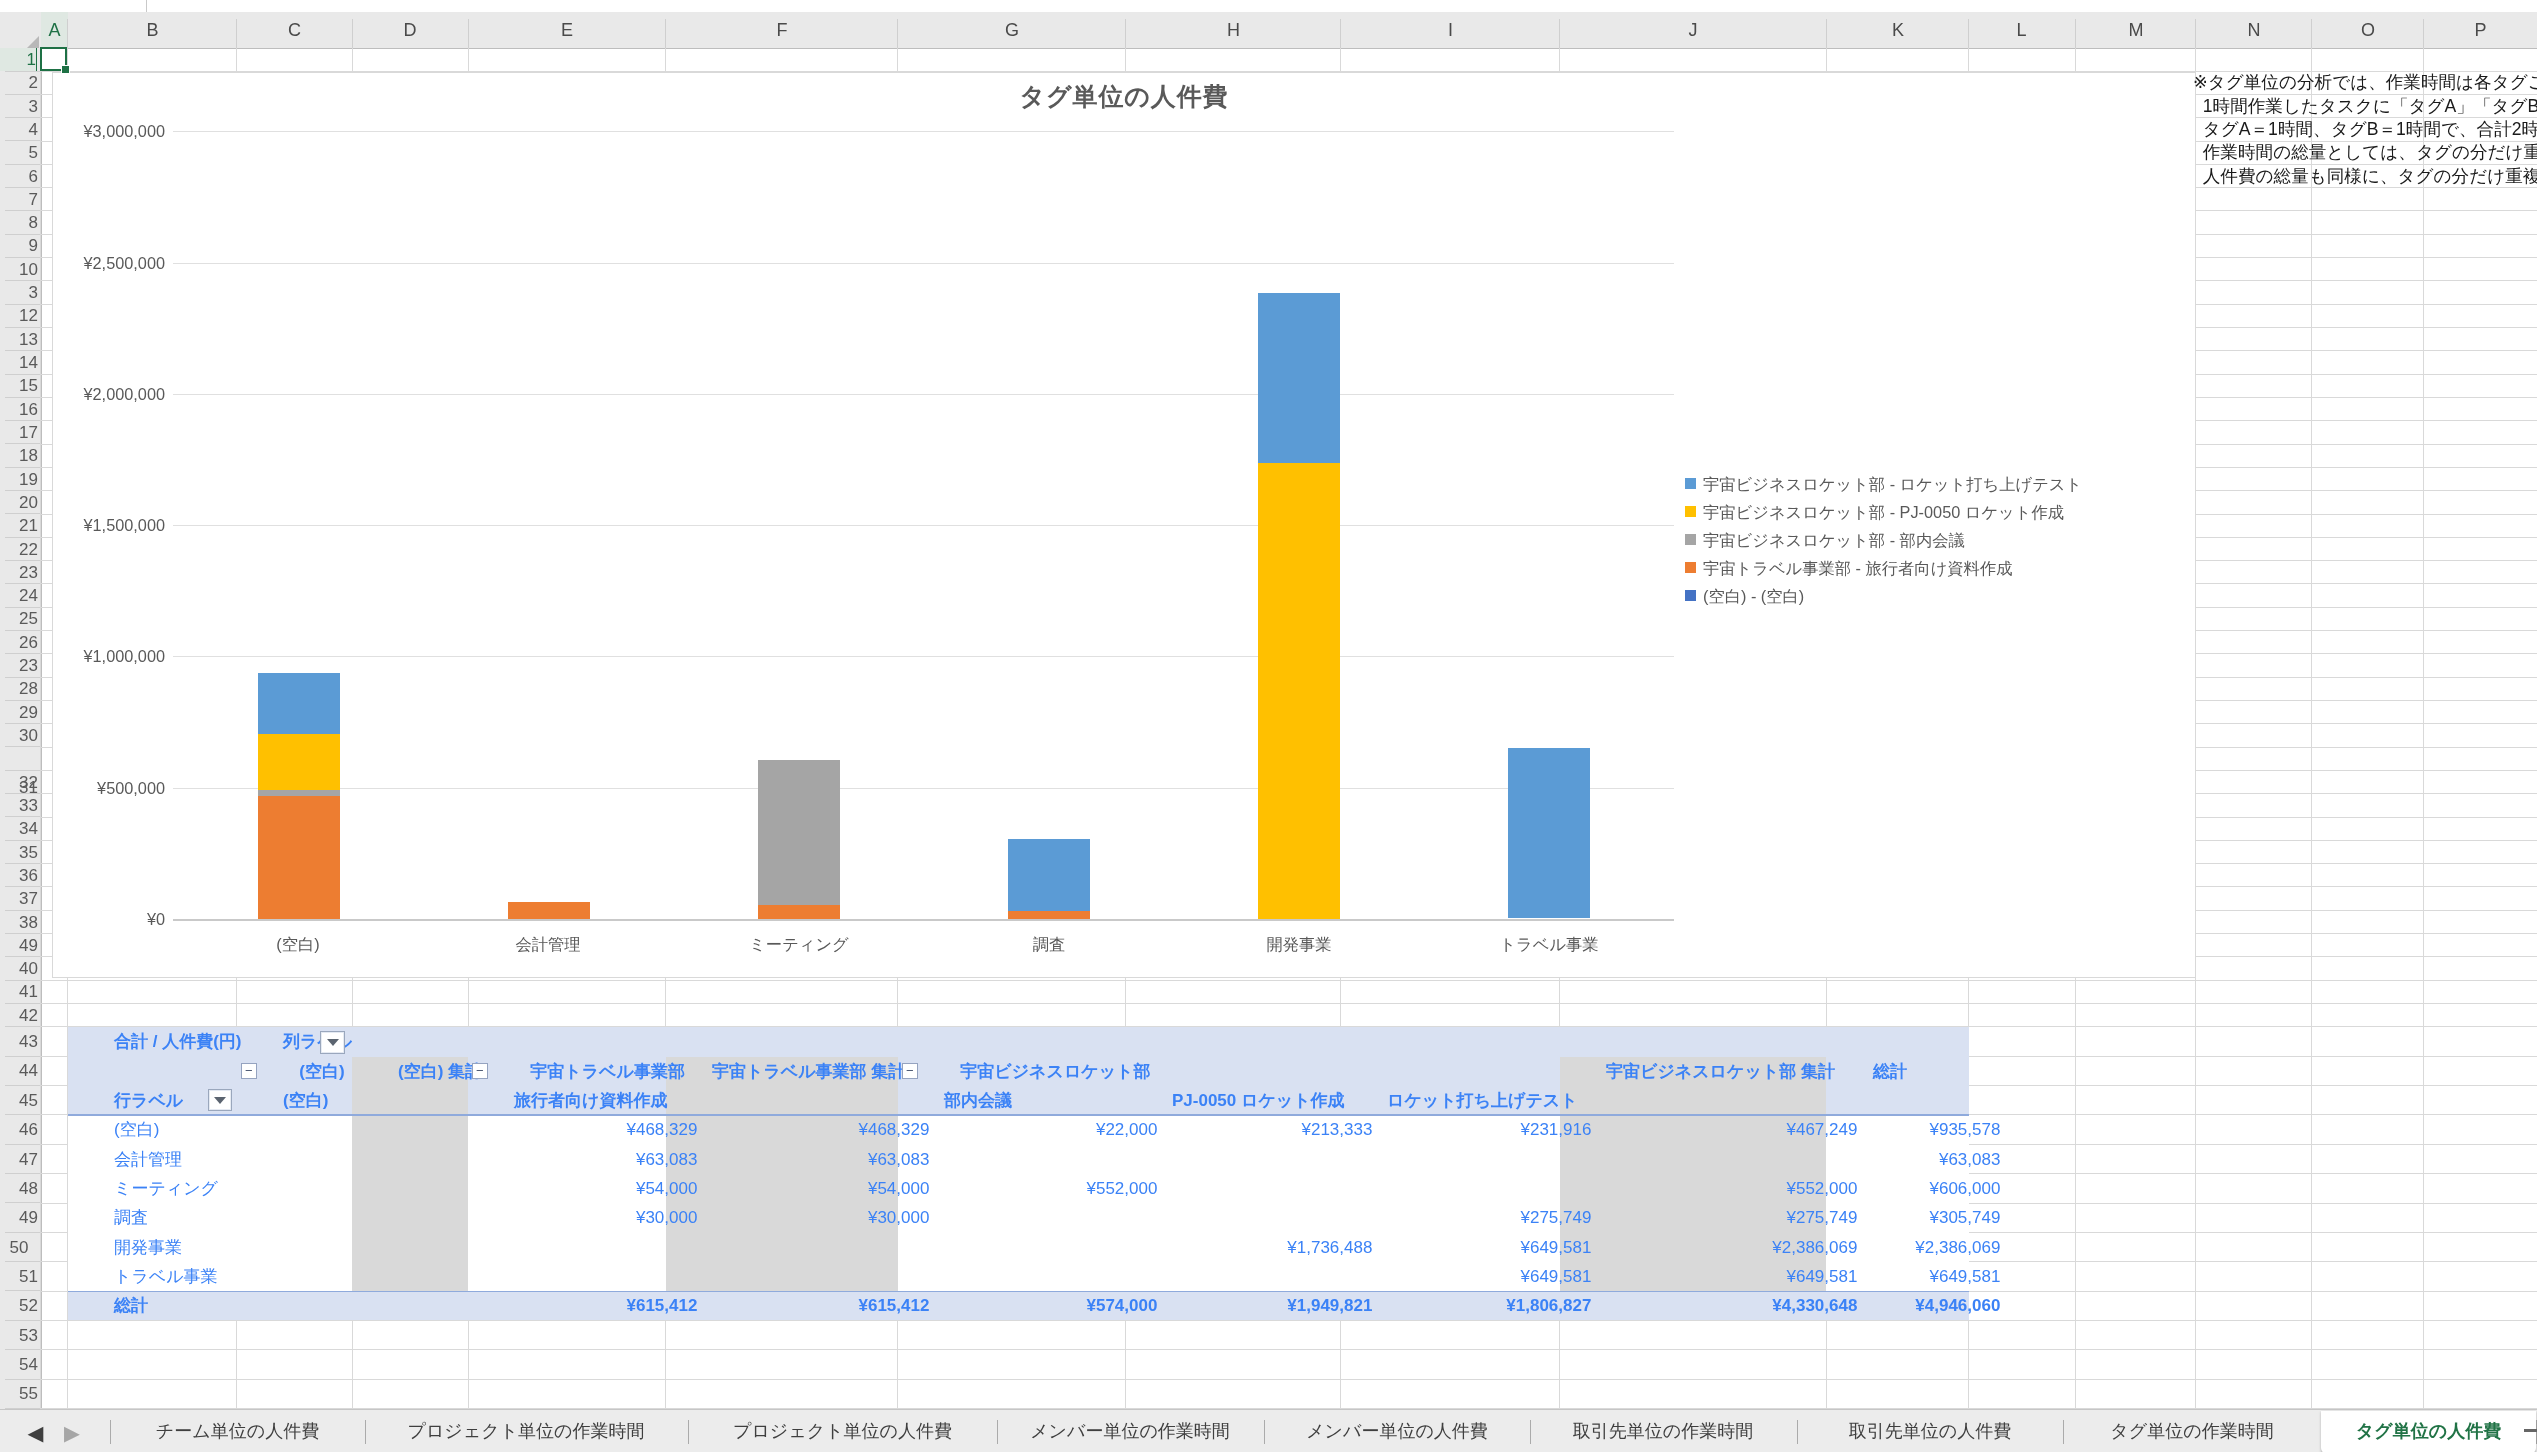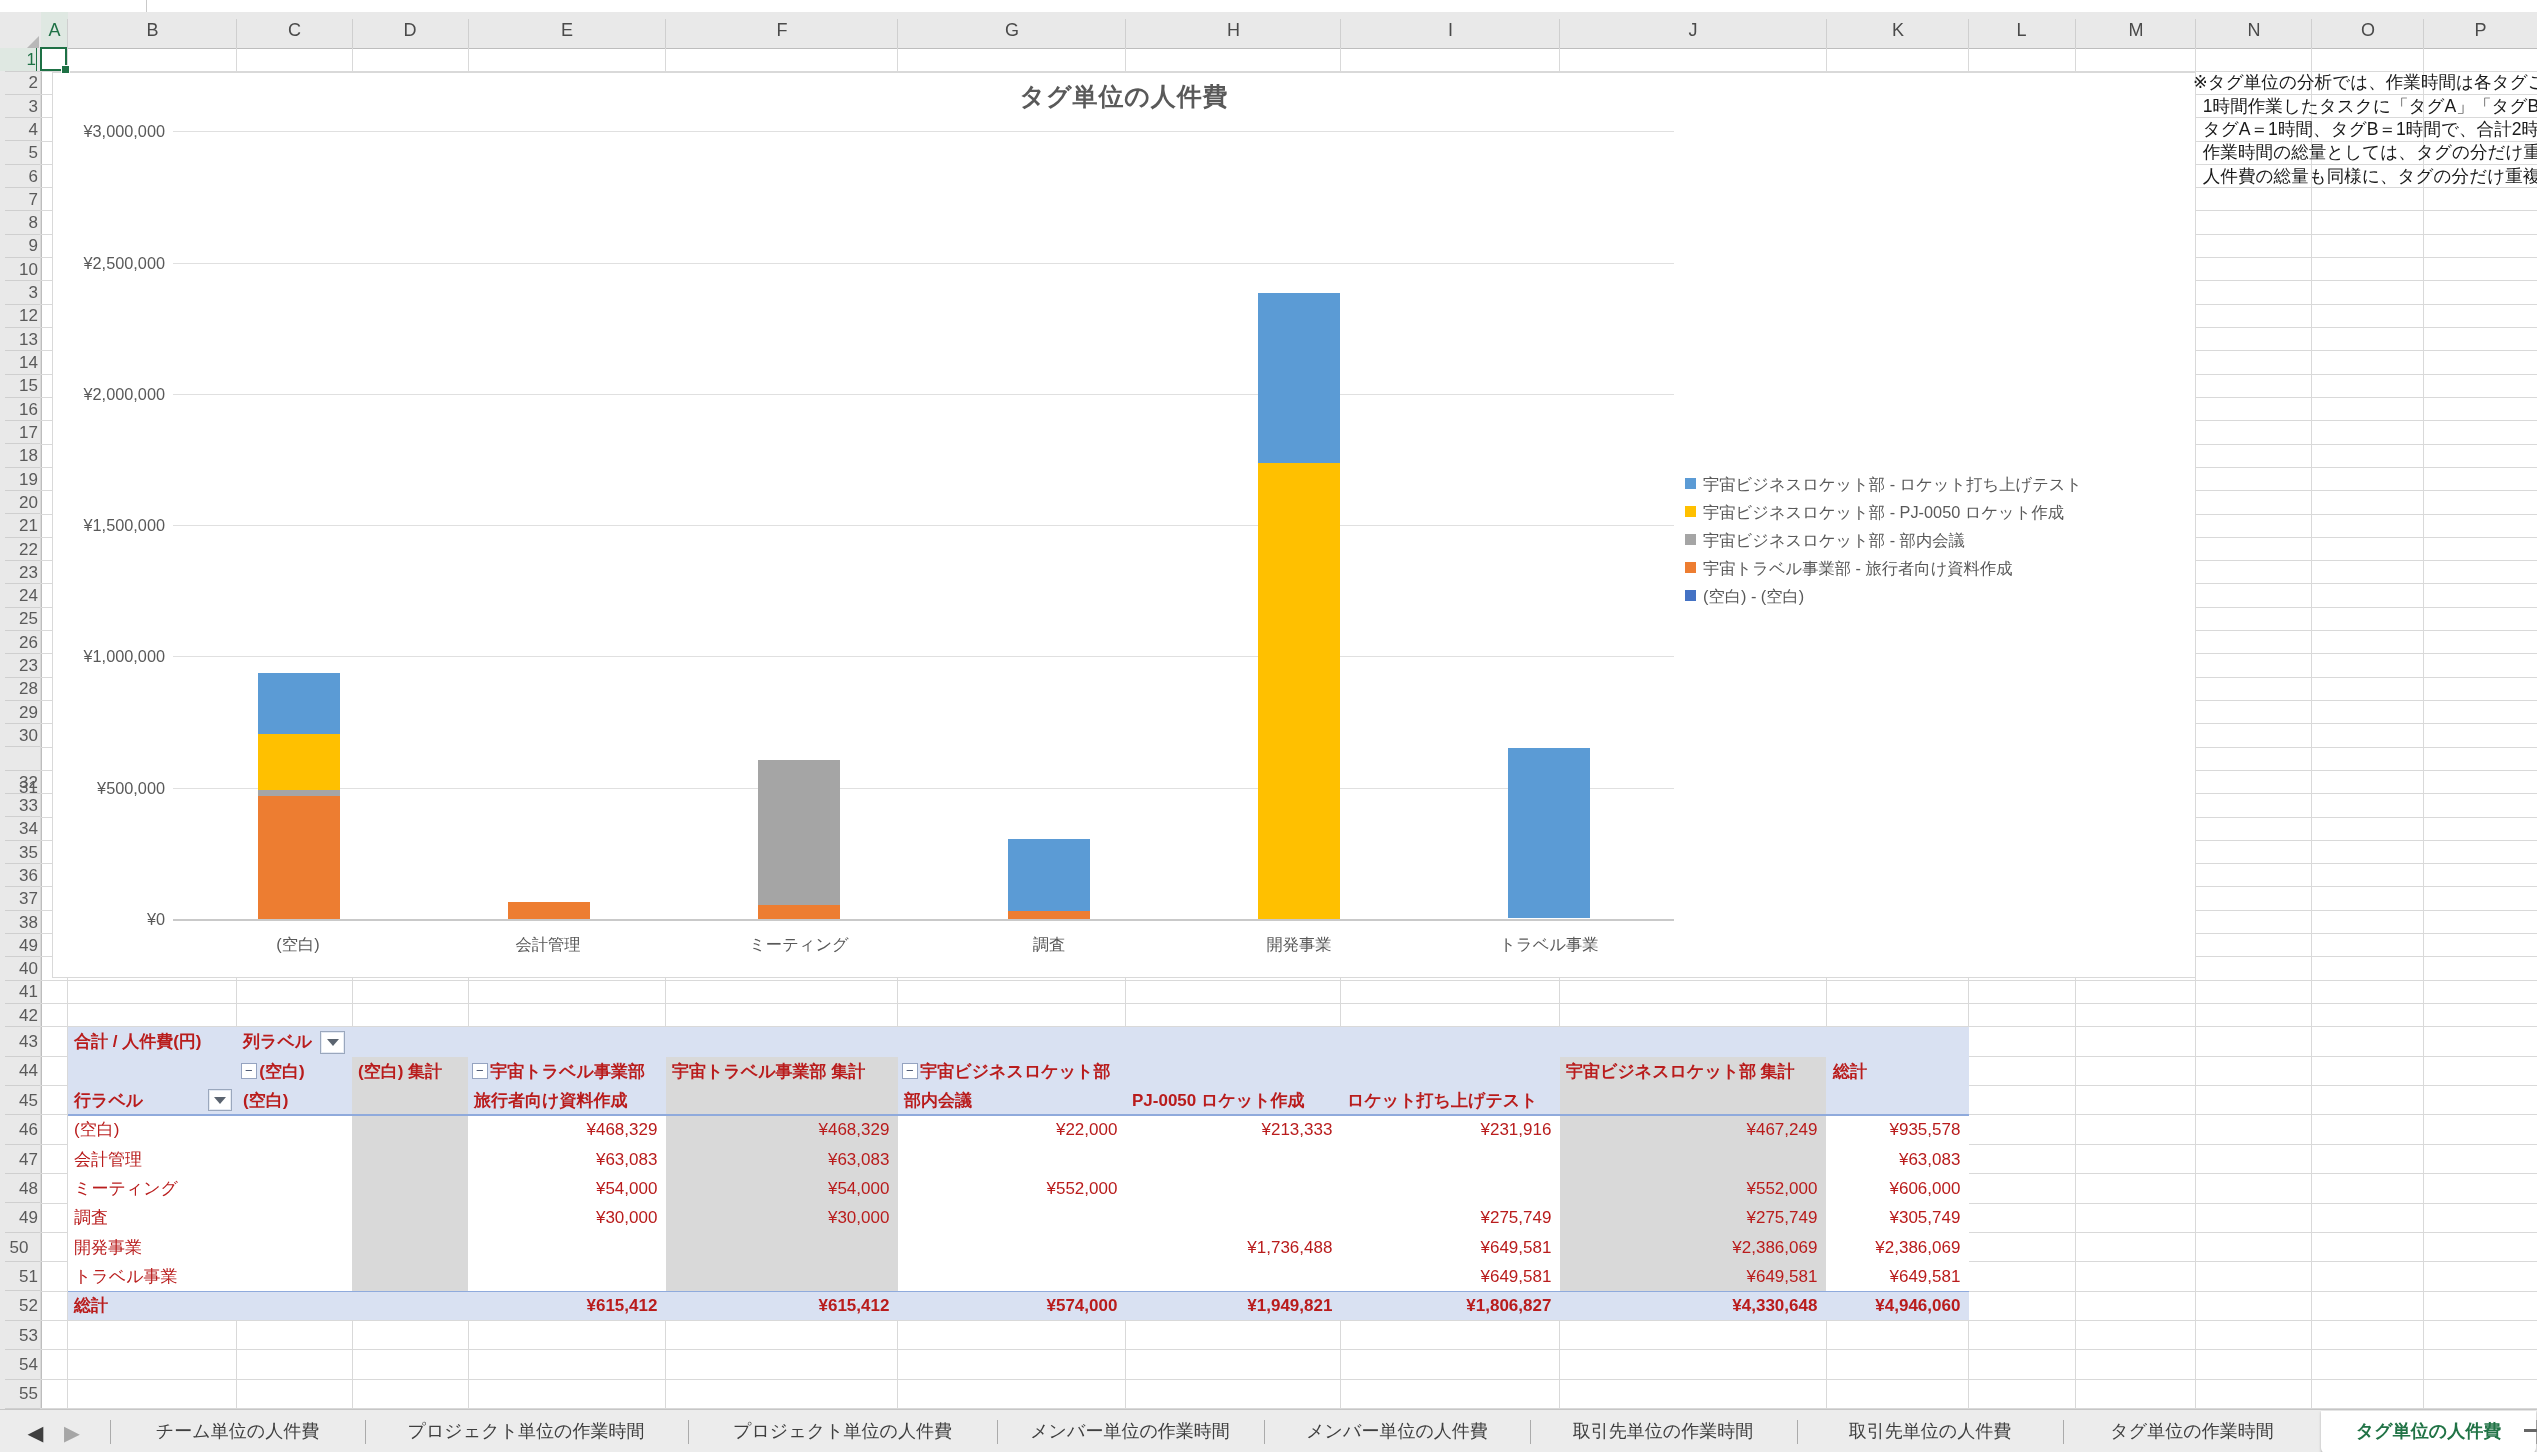--- a/index.html
+++ b/index.html
@@ -34,21 +34,21 @@
   .chart-gridline{position:absolute;height:0.9px;background:#e0e0e0;}
   .chart-baseline{position:absolute;height:1.7px;background:#c9c9c9;}
   .ytick{position:absolute;left:0;width:112px;text-align:right;font-size:16.3px;color:#595959;transform:translateY(-50%);}
   .bar-seg{position:absolute;}
   .cat-label{position:absolute;text-align:center;font-size:16.3px;color:#595959;}
   .legend-item{position:absolute;height:22.3px;}
   .legend-swatch{position:absolute;left:0;top:5.2px;width:11.2px;height:11.2px;}
   .legend-text{position:absolute;left:18px;top:0;font-size:16.3px;color:#595959;white-space:nowrap;line-height:22.3px;}
   
   .pv-band{position:absolute;}
-  .pv-cell{position:absolute;font-size:17px;color:#b91c1c;white-space:nowrap;overflow:visible;box-sizing:border-box;}
+  .pv-cell{position:absolute;font-size:17px;color:#3b82f6;white-space:nowrap;overflow:visible;box-sizing:border-box;margin-left:40px;}
   .pv-bold{font-weight:bold;}
   .pv-right{text-align:right;padding-right:8.6px;}
   .pv-left{padding-left:6px;}
   .pv-btn{position:absolute;background:#fff;border:0.9px solid #9aa7bd;box-shadow:0 0 0 0.9px #e4e9f2 inset;
           display:flex;align-items:center;justify-content:center;box-sizing:border-box;}
   .pv-btn .arrow{width:0;height:0;border-left:6px solid transparent;border-right:6px solid transparent;border-top:7.7px solid #5b6470;}
   .pv-expand{position:absolute;width:15.5px;height:15.5px;background:#fff;border:0.9px solid #95a3c0;color:#44506b;
              font-size:13px;line-height:13px;text-align:center;box-sizing:border-box;}
   
   .note-line{position:absolute;left:2193px;font-size:17.6px;color:#1a1a1a;white-space:pre;}
@@ -362,21 +362,21 @@
       <div class="arrow"></div>
     </div>
     <div class="pv-cell pv-bold pv-left" style="left: 237px; top: 1057px; width: 115px; height: 29px; line-height: 29px; padding-left: 22.3px;">(空白)</div>
     <div class="pv-expand" style="left: 241px; top: 1063px;">−</div>
     <div class="pv-cell pv-bold pv-left" style="left: 352px; top: 1057px; width: 116px; height: 29px; line-height: 29px;">(空白) 集計</div>
     <div class="pv-cell pv-bold pv-left" style="left: 468px; top: 1057px; width: 198px; height: 29px; line-height: 29px; padding-left: 22.3px;">宇宙トラベル事業部</div>
     <div class="pv-expand" style="left: 472px; top: 1063px;">−</div>
     <div class="pv-cell pv-bold pv-left" style="left: 666px; top: 1057px; width: 232px; height: 29px; line-height: 29px;">宇宙トラベル事業部 集計</div>
     <div class="pv-cell pv-bold pv-left" style="left: 898px; top: 1057px; width: 228px; height: 29px; line-height: 29px; padding-left: 22.3px;">宇宙ビジネスロケット部</div>
     <div class="pv-expand" style="left: 902px; top: 1063px;">−</div>
-    <div class="pv-cell pv-bold pv-left" style="left: 1560px; top: 1057px; width: 236px; height: 29px; line-height: 29px; font-family: Liberation Serif, serif;">宇宙ビジネスロケット部 集計</div>
+    <div class="pv-cell pv-bold pv-left" style="left: 1560px; top: 1057px; width: 236px; height: 29px; line-height: 29px;">宇宙ビジネスロケット部 集計</div>
     <div class="pv-cell pv-bold pv-left" style="left: 1827px; top: 1057px; width: 142px; height: 29px; line-height: 29px;">総計</div>
     <div class="pv-cell pv-bold pv-left" style="left: 68px; top: 1086px; width: 169px; height: 29px; line-height: 29px;">行ラベル</div>
     <div class="pv-btn" style="left: 208px; top: 1089px; width: 24px; height: 22.3px;">
       <div class="arrow"></div>
     </div>
     <div class="pv-cell pv-bold pv-left" style="left: 237px; top: 1086px; width: 115px; height: 29px; line-height: 29px;">(空白)</div>
     <div class="pv-cell pv-bold pv-left" style="left: 468px; top: 1086px; width: 214px; height: 29px; line-height: 29px;">旅行者向け資料作成</div>
     <div class="pv-cell pv-bold pv-left" style="left: 898px; top: 1086px; width: 228px; height: 29px; line-height: 29px;">部内会議</div>
     <div class="pv-cell pv-bold pv-left" style="left: 1126px; top: 1086px; width: 215px; height: 29px; line-height: 29px;">PJ-0050 ロケット作成</div>
     <div class="pv-cell pv-bold pv-left" style="left: 1341px; top: 1086px; width: 219px; height: 29px; line-height: 29px;">ロケット打ち上げテスト</div>

